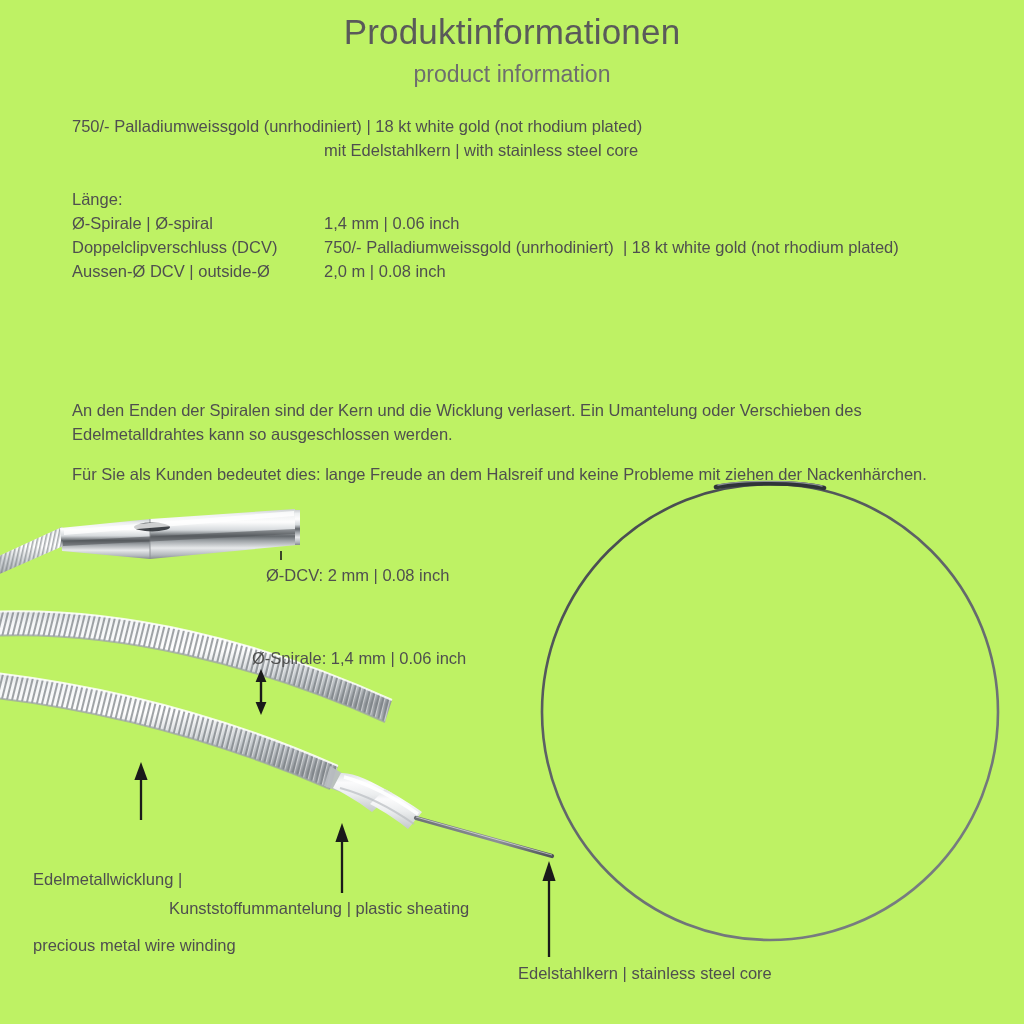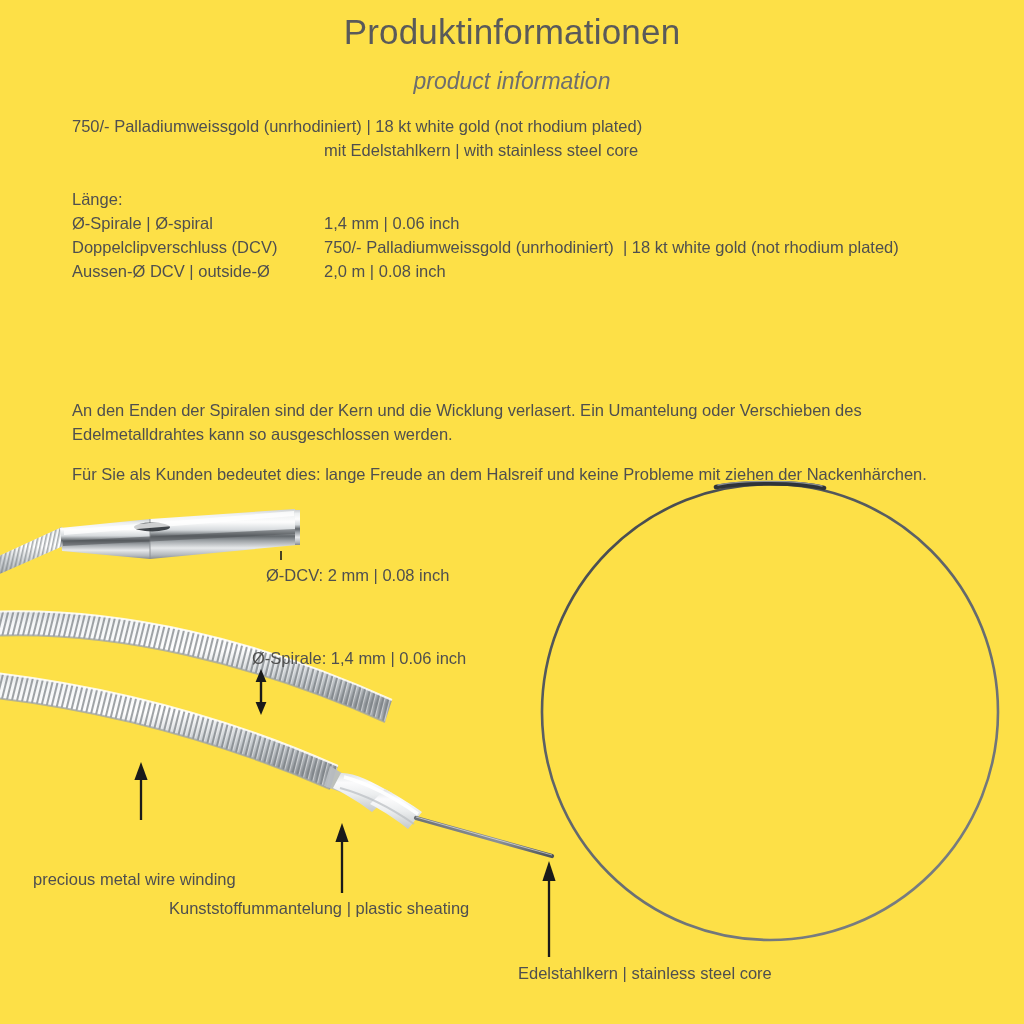--- a/index.html
+++ b/index.html
@@ -8,21 +8,21 @@
     background: #ffffff;
   }
   body {
     font-family: "Liberation Sans", sans-serif;
     color: #555555;
   }
   #page {
     position: relative;
     width: 1024px;
     height: 1024px;
-    background: #fde047;
+    background: #bef264;
     overflow: hidden;
   }
 
   
   .header {
     position: absolute;
     top: 12px;
     left: 0;
     width: 1024px;
     text-align: center;
@@ -32,22 +32,21 @@
     font-weight: 300;
     color: #5a5a5a;
     letter-spacing: 0.2px;
     line-height: 1.15;
   }
   .title-en {
     font-size: 23px;
     font-weight: 300;
     color: #6e6e6e;
     line-height: 1.2;
-    margin-top: 16px;
-    font-style: italic;
+    margin-top: 9px;
   }
 
   
   .spec-block {
     position: absolute;
     left: 72px;
     font-size: 16.5px;
     line-height: 24px;
     color: #4f4f4f;
   }
@@ -302,20 +301,21 @@
   </div>
 
   <div class="para" id="para-2">An den Enden der Spiralen sind der Kern und die Wicklung verlasert. Ein Umantelung oder Verschieben des Edelmetalldrahtes kann so ausgeschlossen werden.</div>
   <div class="para" id="para-3">Für Sie als Kunden bedeutet dies: lange Freude an dem Halsreif und keine Probleme mit ziehen der Nackenhärchen.</div>
 
   <div class="callout" id="callout-dcv">Ø-DCV: 2 mm | 0.08 inch</div>
 
   <div class="callout" id="callout-spirale">Ø-Spirale: 1,4 mm | 0.06 inch</div>
 
   <div class="callout" id="callout-winding">
+    <div>Edelmetallwicklung |</div>
     <div>precious metal wire winding</div>
   </div>
 
   <div class="callout" id="callout-sheating">Kunststoffummantelung | plastic sheating</div>
 
   <div class="callout" id="callout-core">Edelstahlkern | stainless steel core</div>
 
 </div>
 
 </body></html>

